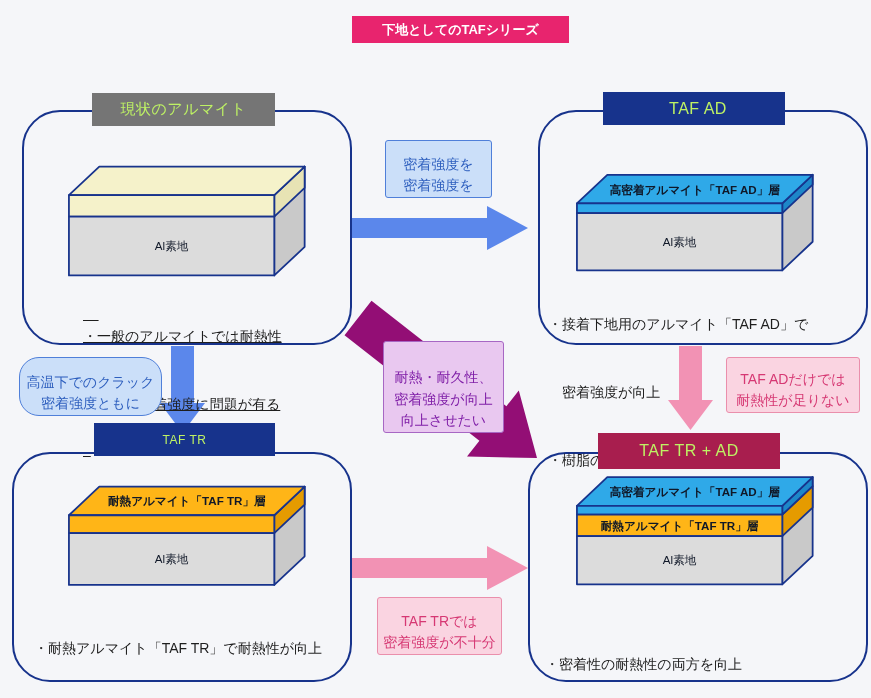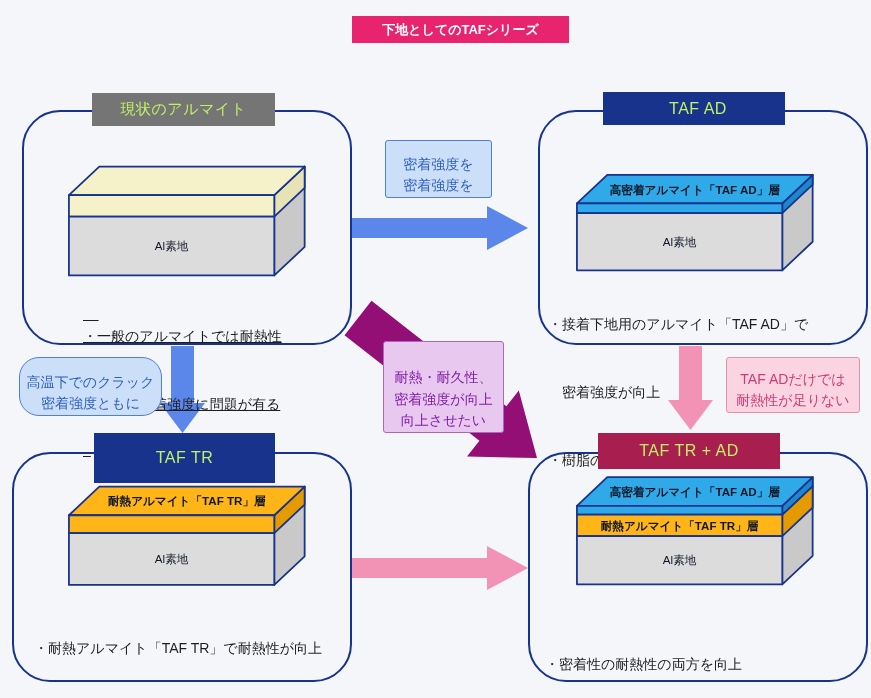--- a/index.html
+++ b/index.html
@@ -24,21 +24,21 @@
     background:transparent; z-index:10;}
   .card-tl{left:22px;  top:110px; width:330px; height:235px;}
   .card-tr{left:538px; top:110px; width:330px; height:235px;}
   .card-bl{left:12px;  top:452px; width:340px; height:230px;}
   .card-br{left:528px; top:452px; width:340px; height:230px;}
 
   .hdr{position:absolute; color:#bef264; display:flex; align-items:center; justify-content:center;
     font-size:15px; z-index:40; letter-spacing:0.5px;}
   .hdr-current{left:92px; top:93px;  width:183px; height:33px; background:var(--header-gray);}
   .hdr-ad     {left:603px; top:92px; width:182px; height:33px; background:var(--navy); font-size:16px;padding-left:8px;}
-  .hdr-tr     {left:94px; top:433px; width:181px; height:50px; background:var(--navy); font-size:16px;}
+  .hdr-tr     {left:94px; top:423px; width:181px; height:33px; background:var(--navy); font-size:12px;}
   .hdr-trad   {left:598px; top:433px; width:182px; height:36px; background:var(--crimson); font-size:16px;text-align:right;}
 
   .box3d{position:absolute; z-index:15;}
   .svg-a{left:60px;  top:158px; width:250px; height:126px;}
   .svg-b{left:568px; top:166px; width:250px; height:114px;}
   .svg-c{left:60px;  top:478px; width:250px; height:112px;}
   .svg-d{left:568px; top:468px; width:250px; height:122px;}
 
   .face-cream{fill:var(--cream);} .face-cream-side{fill:var(--cream-side);}
   .face-blue{fill:var(--blue-layer);} .face-blue-side{fill:var(--blue-layer-side);}
@@ -163,20 +163,24 @@
   </div>
   <div class="lbl lbl-lav lbl-both">
     <span>耐熱・耐久性、</span>
     <span>密着強度が向上</span>
     <span>向上させたい</span>
   </div>
   <div class="lbl lbl-pink lbl-adonly">
     <span>TAF ADだけでは</span>
     <span>耐熱性が足りない</span>
   </div>
+  <div class="lbl lbl-pink lbl-tronly">
+    <span>TAF TRでは</span>
+    <span>密着強度が不十分</span>
+  </div>
 
   <div class="bullets bl-current">
     <div>・一般のアルマイトでは耐熱性</div>
     <div>　又は、密着強度に問題が有る</div>
   </div>
   <div class="bullets bl-ad">
     <div>・接着下地用のアルマイト「TAF AD」で</div>
     <div>　密着強度が向上</div>
     <div>・樹脂の剥離防止と品質の確保</div>
   </div>

